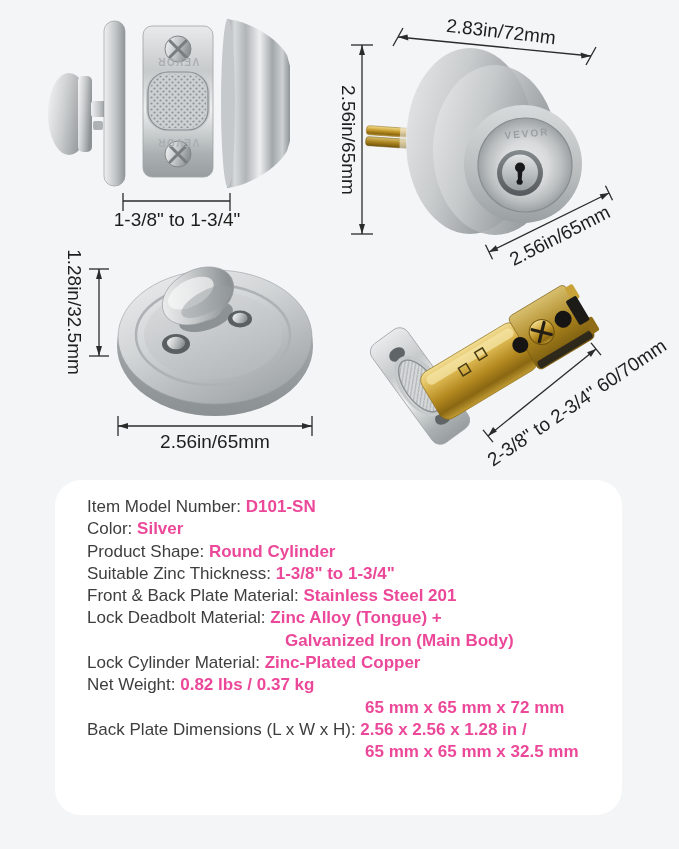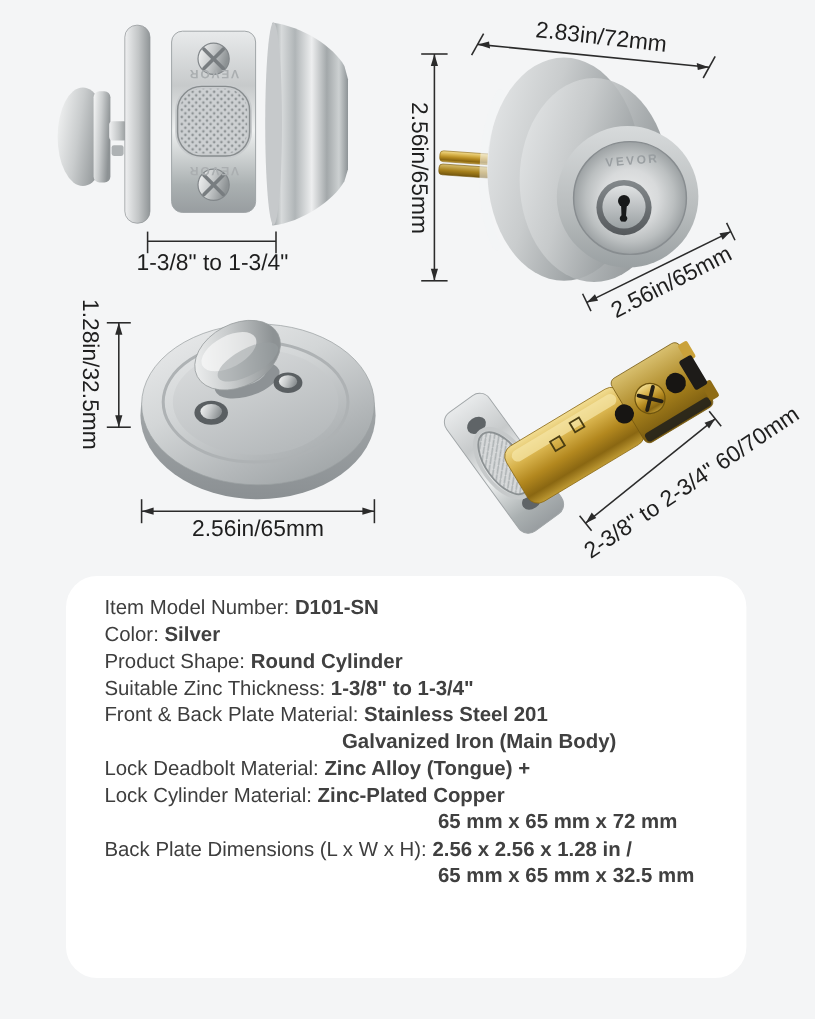--- a/index.html
+++ b/index.html
@@ -18,21 +18,21 @@
   .rot-diag{transform:rotate(-27deg); transform-origin:center;}
   .rot-latch{transform:rotate(-34deg); transform-origin:center;}
   .spec-card{
     position:absolute; left:55px; top:480px; width:567px; height:335px;
     background:#ffffff; border-radius:26px;
   }
   .spec-inner{padding:16px 14px 0 32px;}
   .spec-line{
     font-size:17px; line-height:22.3px; color:#3e3e3e; white-space:nowrap;
   }
-  .spec-value{color:#404040; font-weight:700;}
+  .spec-value{color:#ec4899; font-weight:700;}
   .pad-a{padding-left:198px;}
   .pad-b{padding-left:278px;}
 </style>
 </head>
 <body>
 
 <div class="canvas">
 
   <svg class="fig-svg" width="679" height="849" viewBox="0 0 679 849">
     <defs>
@@ -275,22 +275,23 @@
 
   <div class="dim big rot-latch" style="left:441px; top:392px; width:272px;">2-3/8" to 2-3/4" 60/70mm</div>
 
   <div class="spec-card">
     <div class="spec-inner">
       <div class="spec-line"><span class="spec-label">Item Model Number: </span><span class="spec-value">D101-SN</span></div>
       <div class="spec-line"><span class="spec-label">Color: </span><span class="spec-value">Silver</span></div>
       <div class="spec-line"><span class="spec-label">Product Shape: </span><span class="spec-value">Round Cylinder</span></div>
       <div class="spec-line"><span class="spec-label">Suitable Zinc Thickness: </span><span class="spec-value">1-3/8" to 1-3/4"</span></div>
       <div class="spec-line"><span class="spec-label">Front &amp; Back Plate Material: </span><span class="spec-value">Stainless Steel 201</span></div>
+      <div class="spec-line"><span class="spec-label">Lock Deadbolt Material: </span><span class="spec-value">Zinc Alloy (Tongue) +</span></div>
       <div class="spec-line pad-a"><span class="spec-label"></span><span class="spec-value">Galvanized Iron (Main Body)</span></div>
-      <div class="spec-line"><span class="spec-label">Lock Deadbolt Material: </span><span class="spec-value">Zinc Alloy (Tongue) +</span></div>
       <div class="spec-line"><span class="spec-label">Lock Cylinder Material: </span><span class="spec-value">Zinc-Plated Copper</span></div>
+      <div class="spec-line"><span class="spec-label">Net Weight: </span><span class="spec-value">0.82 lbs / 0.37 kg</span></div>
       <div class="spec-line pad-b"><span class="spec-label"></span><span class="spec-value">65 mm x 65 mm x 72 mm</span></div>
       <div class="spec-line"><span class="spec-label">Back Plate Dimensions (L x W x H): </span><span class="spec-value">2.56 x 2.56 x 1.28 in /</span></div>
       <div class="spec-line pad-b"><span class="spec-label"></span><span class="spec-value">65 mm x 65 mm x 32.5 mm</span></div>
     </div>
   </div>
 
 </div>
 
 </body></html>

